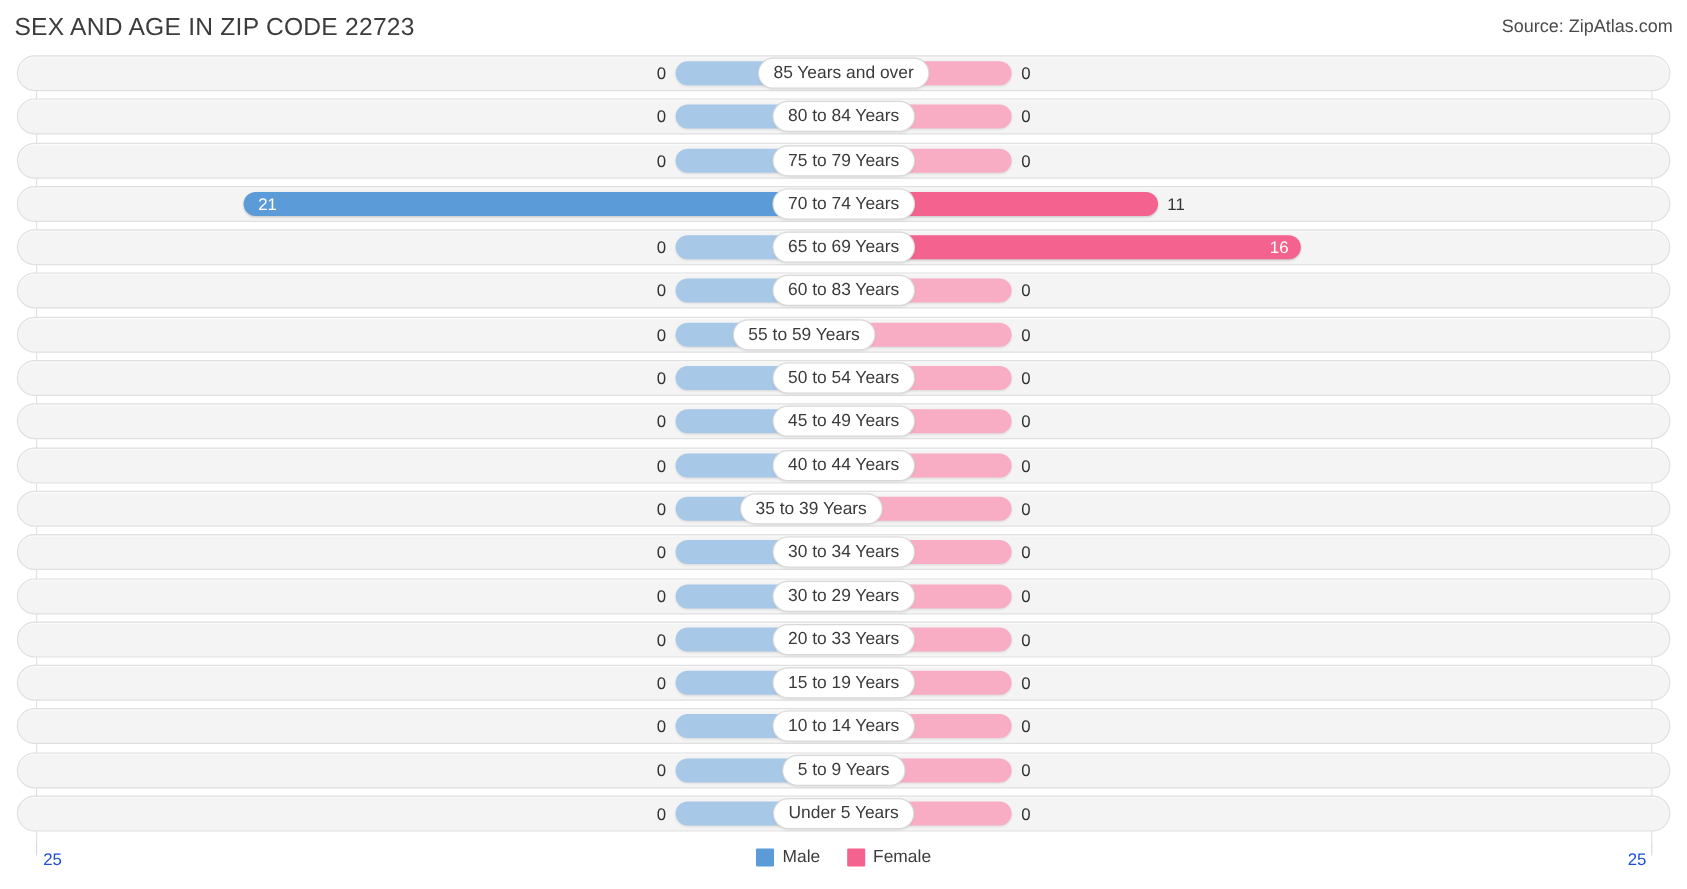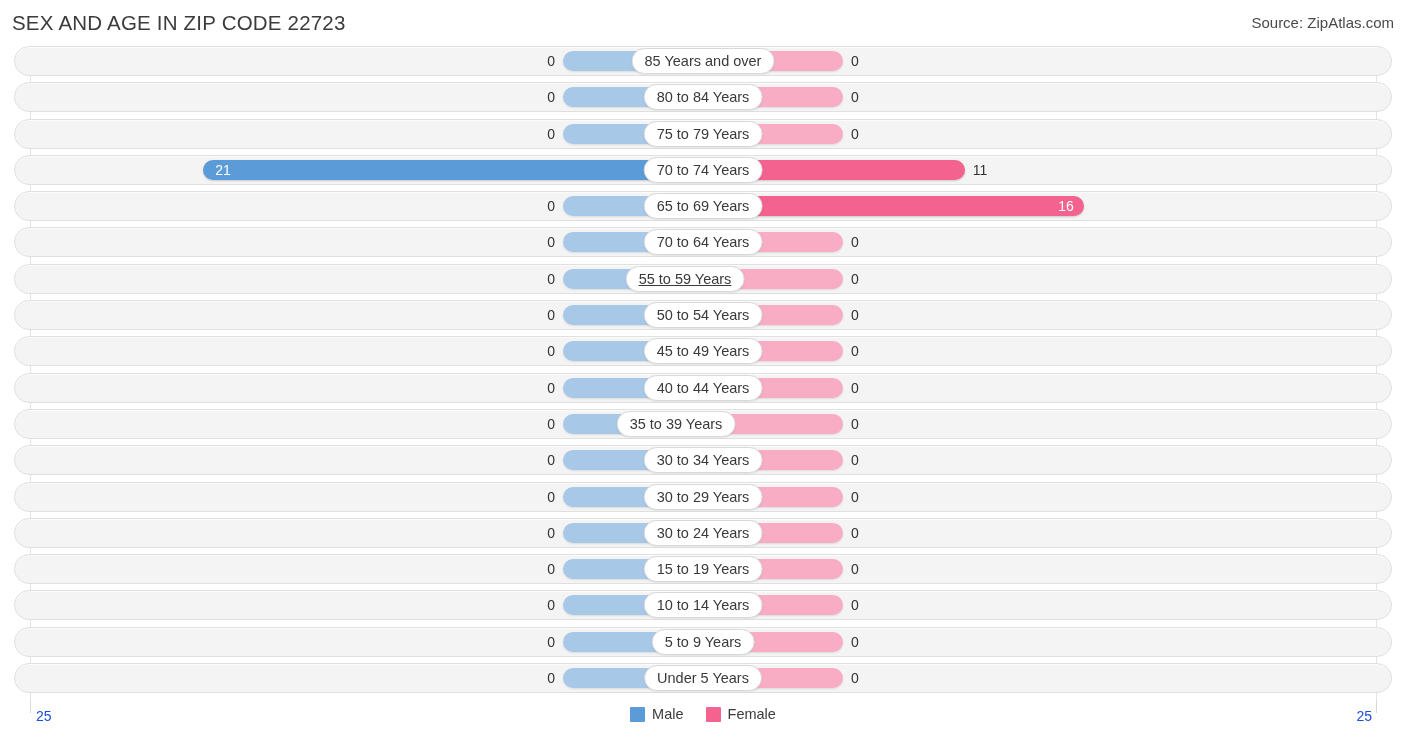--- a/index.html
+++ b/index.html
@@ -234,29 +234,29 @@
           <div class="bar bar-female" style="left: 703px; width: 380.8px; background: rgb(244, 98, 143);"></div>
           <div class="val val-in-right" style="left: 1049.8px; width: 24px; text-align: right;">16</div>
           <div class="age-pill" style="left: 703px;">65 to 69 Years</div>
         </div>
         <div class="row">
           <div class="track"></div>
           <div class="bar bar-male zero" style="left: 563px; width: 140px; background: rgb(168, 200, 232);"></div>
           <div class="val val-out-left" style="left: 515px; width: 40px;">0</div>
           <div class="bar bar-female zero" style="left: 703px; width: 140px; background: rgb(249, 173, 196);"></div>
           <div class="val val-out-right" style="left: 851px;">0</div>
-          <div class="age-pill" style="left: 703px;">70 to 64 Years</div>
-        </div>
-        <div class="row">
-          <div class="track"></div>
-          <div class="bar bar-male zero" style="left: 563px; width: 140px; background: rgb(168, 200, 232);"></div>
-          <div class="val val-out-left" style="left: 515px; width: 40px;">0</div>
-          <div class="bar bar-female zero" style="left: 703px; width: 140px; background: rgb(249, 173, 196);"></div>
-          <div class="val val-out-right" style="left: 851px;">0</div>
-          <div class="age-pill" style="left: 685px; text-decoration: underline;">55 to 59 Years</div>
+          <div class="age-pill" style="left: 703px;">60 to 83 Years</div>
+        </div>
+        <div class="row">
+          <div class="track"></div>
+          <div class="bar bar-male zero" style="left: 563px; width: 140px; background: rgb(168, 200, 232);"></div>
+          <div class="val val-out-left" style="left: 515px; width: 40px;">0</div>
+          <div class="bar bar-female zero" style="left: 703px; width: 140px; background: rgb(249, 173, 196);"></div>
+          <div class="val val-out-right" style="left: 851px;">0</div>
+          <div class="age-pill" style="left: 670px;">55 to 59 Years</div>
         </div>
         <div class="row">
           <div class="track"></div>
           <div class="bar bar-male zero" style="left: 563px; width: 140px; background: rgb(168, 200, 232);"></div>
           <div class="val val-out-left" style="left: 515px; width: 40px;">0</div>
           <div class="bar bar-female zero" style="left: 703px; width: 140px; background: rgb(249, 173, 196);"></div>
           <div class="val val-out-right" style="left: 851px;">0</div>
           <div class="age-pill" style="left: 703px;">50 to 54 Years</div>
         </div>
         <div class="row">
@@ -298,21 +298,21 @@
           <div class="bar bar-female zero" style="left: 703px; width: 140px; background: rgb(249, 173, 196);"></div>
           <div class="val val-out-right" style="left: 851px;">0</div>
           <div class="age-pill" style="left: 703px;">30 to 29 Years</div>
         </div>
         <div class="row">
           <div class="track"></div>
           <div class="bar bar-male zero" style="left: 563px; width: 140px; background: rgb(168, 200, 232);"></div>
           <div class="val val-out-left" style="left: 515px; width: 40px;">0</div>
           <div class="bar bar-female zero" style="left: 703px; width: 140px; background: rgb(249, 173, 196);"></div>
           <div class="val val-out-right" style="left: 851px;">0</div>
-          <div class="age-pill" style="left: 703px;">30 to 24 Years</div>
+          <div class="age-pill" style="left: 703px;">20 to 33 Years</div>
         </div>
         <div class="row">
           <div class="track"></div>
           <div class="bar bar-male zero" style="left: 563px; width: 140px; background: rgb(168, 200, 232);"></div>
           <div class="val val-out-left" style="left: 515px; width: 40px;">0</div>
           <div class="bar bar-female zero" style="left: 703px; width: 140px; background: rgb(249, 173, 196);"></div>
           <div class="val val-out-right" style="left: 851px;">0</div>
           <div class="age-pill" style="left: 703px;">15 to 19 Years</div>
         </div>
         <div class="row">

